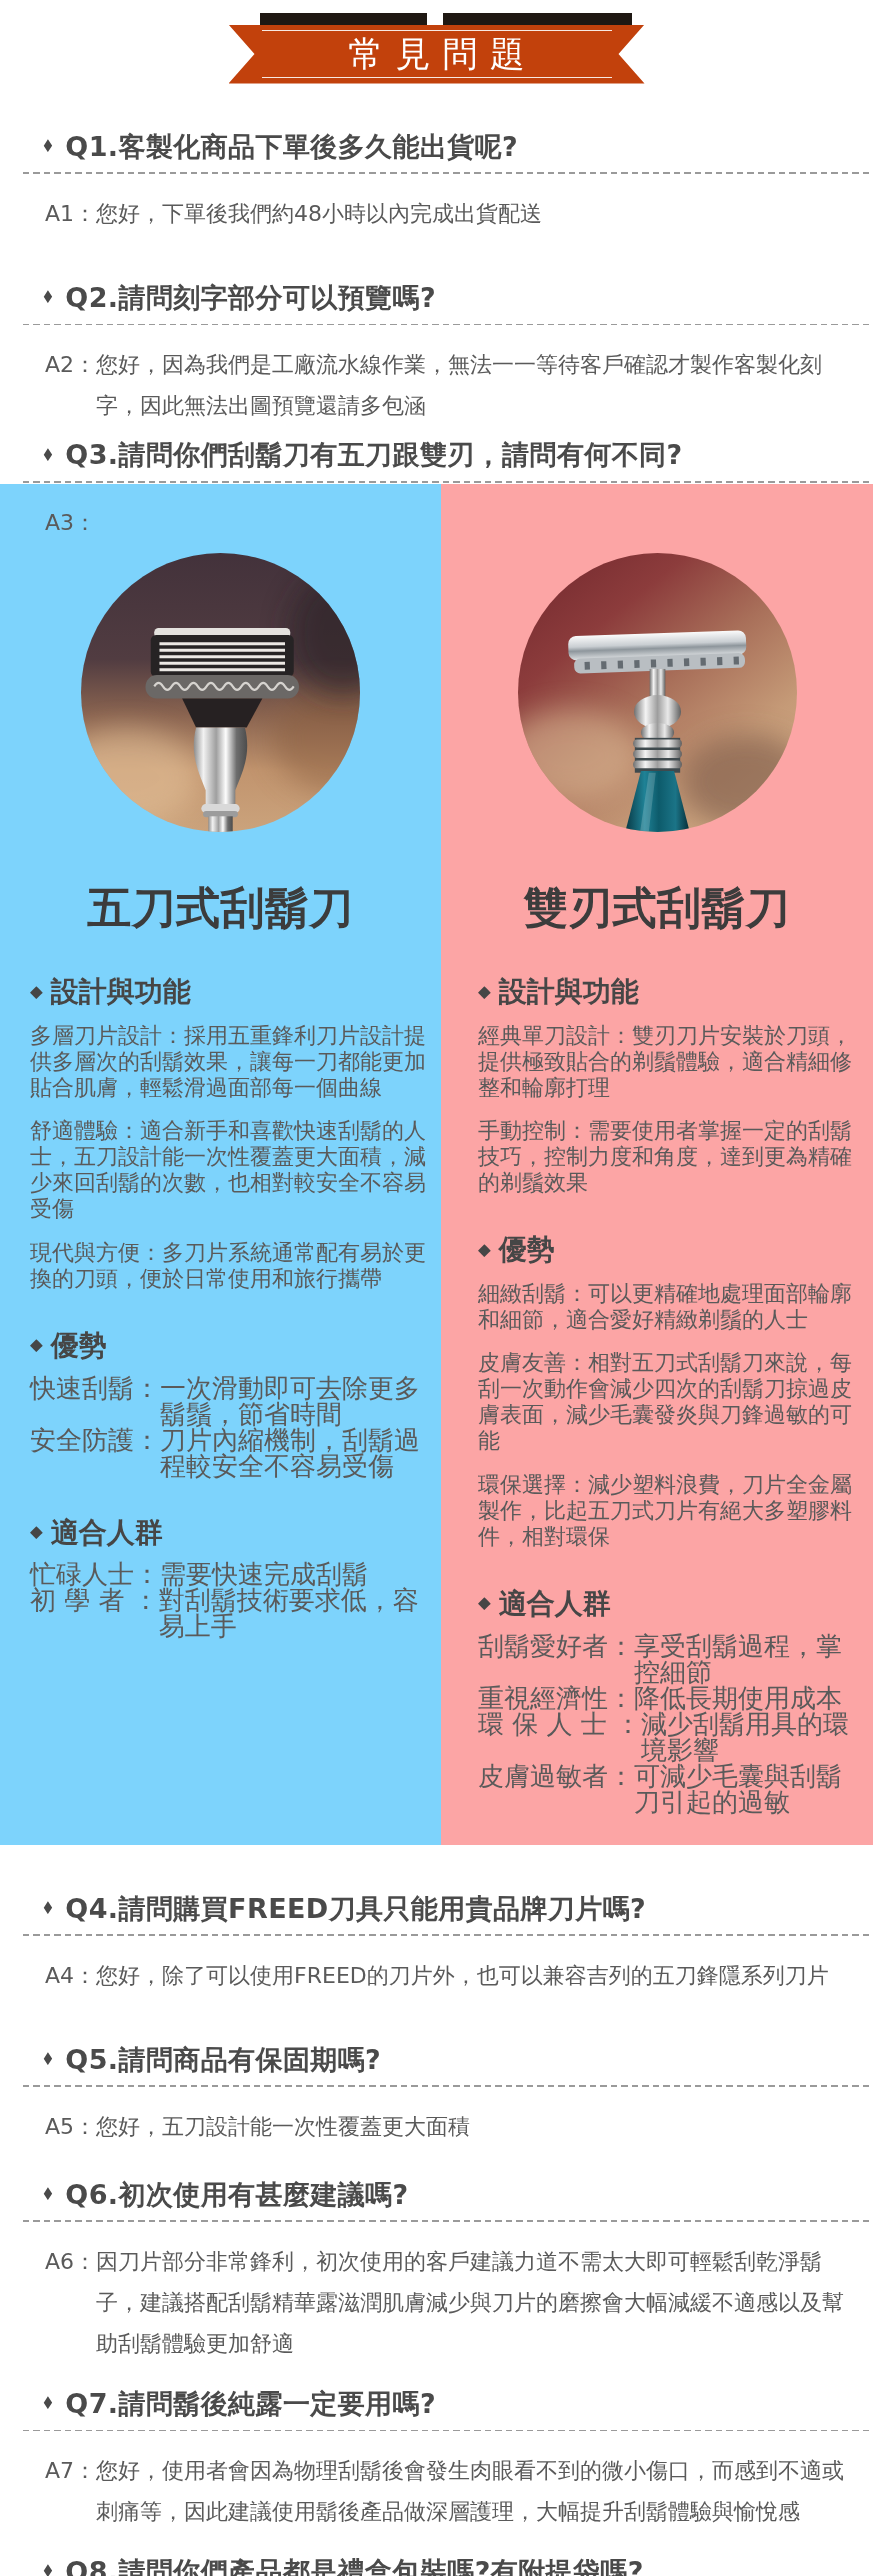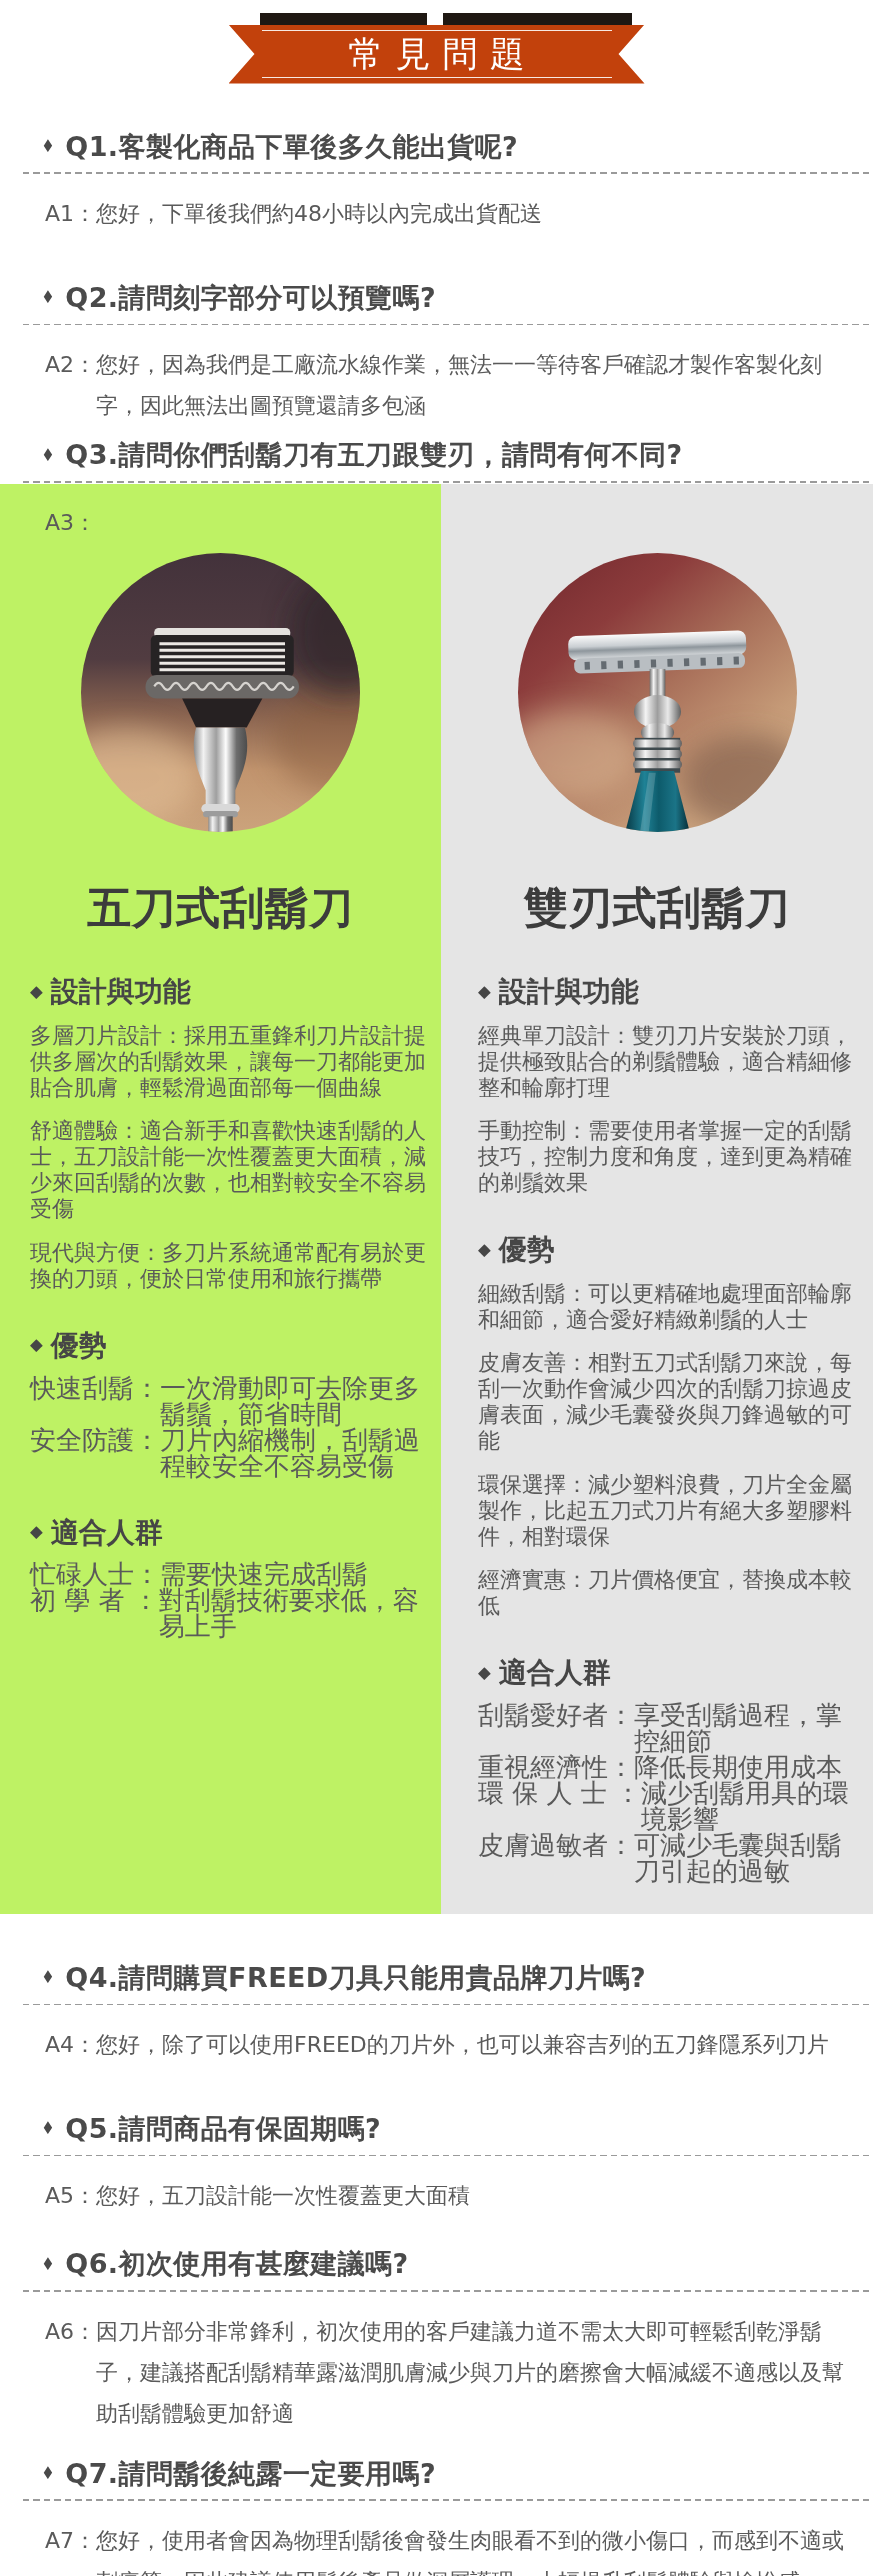--- a/index.html
+++ b/index.html
@@ -42,22 +42,22 @@
   }
   .answer {
     display:flex; margin-top:19px; padding:0 26px 0 45px;
     font-size:22px; line-height:41px; color:#5a5a5a;
   }
   .a-label { flex:0 0 auto; white-space:nowrap; }
 
   
   .compare { display:flex; margin-top:1.7px; min-height:1271px; align-items:stretch; }
   .col { padding-bottom:30px; }
-  .col.left  { width:441px; background:#bef264; }
-  .col.right { width:432px; background:#e5e5e5; }
+  .col.left  { width:441px; background:#7dd3fc; }
+  .col.right { width:432px; background:#fca5a5; }
   .a3-row { display:flex; padding:17.5px 0 0 45px; font-size:22px; line-height:41px; }
   .photo { display:flex; justify-content:center; }
   .col.left  .photo { margin-top:10.5px; }
   .col.right .photo { margin-top:69px; }
   .photo svg { width:279px; height:279px; border-radius:50%; display:block; }
   .razor-name {
     margin-top:47px; text-align:center;
     font-size:44px; font-weight:bold; color:#3c3c3c; letter-spacing:0.4px;
   }
   .col-body { padding:0 14px 0 30px; }
@@ -279,21 +279,20 @@
           <p class="para">經典單刀設計：雙刃刀片安裝於刀頭，提供極致貼合的剃鬚體驗，適合精細修整和輪廓打理</p>
           <p class="para">手動控制：需要使用者掌握一定的刮鬍技巧，控制力度和角度，達到更為精確的剃鬚效果</p>
 
           <div class="sec-head">
             <span class="s-bullet">◆</span>
             <span>優勢</span>
           </div>
           <p class="para">細緻刮鬍：可以更精確地處理面部輪廓和細節，適合愛好精緻剃鬚的人士</p>
           <p class="para">皮膚友善：相對五刀式刮鬍刀來說，每刮一次動作會減少四次的刮鬍刀掠過皮膚表面，減少毛囊發炎與刀鋒過敏的可能</p>
           <p class="para">環保選擇：減少塑料浪費，刀片全金屬製作，比起五刀式刀片有絕大多塑膠料件，相對環保</p>
-          <p class="para">經濟實惠：刀片價格便宜，替換成本較低</p>
 
           <div class="sec-head">
             <span class="s-bullet">◆</span>
             <span>適合人群</span>
           </div>
           <div class="def">
             <span class="dl">刮鬍愛好者：</span>
             <span class="dt">享受刮鬍過程，掌控細節</span>
           </div>
           <div class="def">

